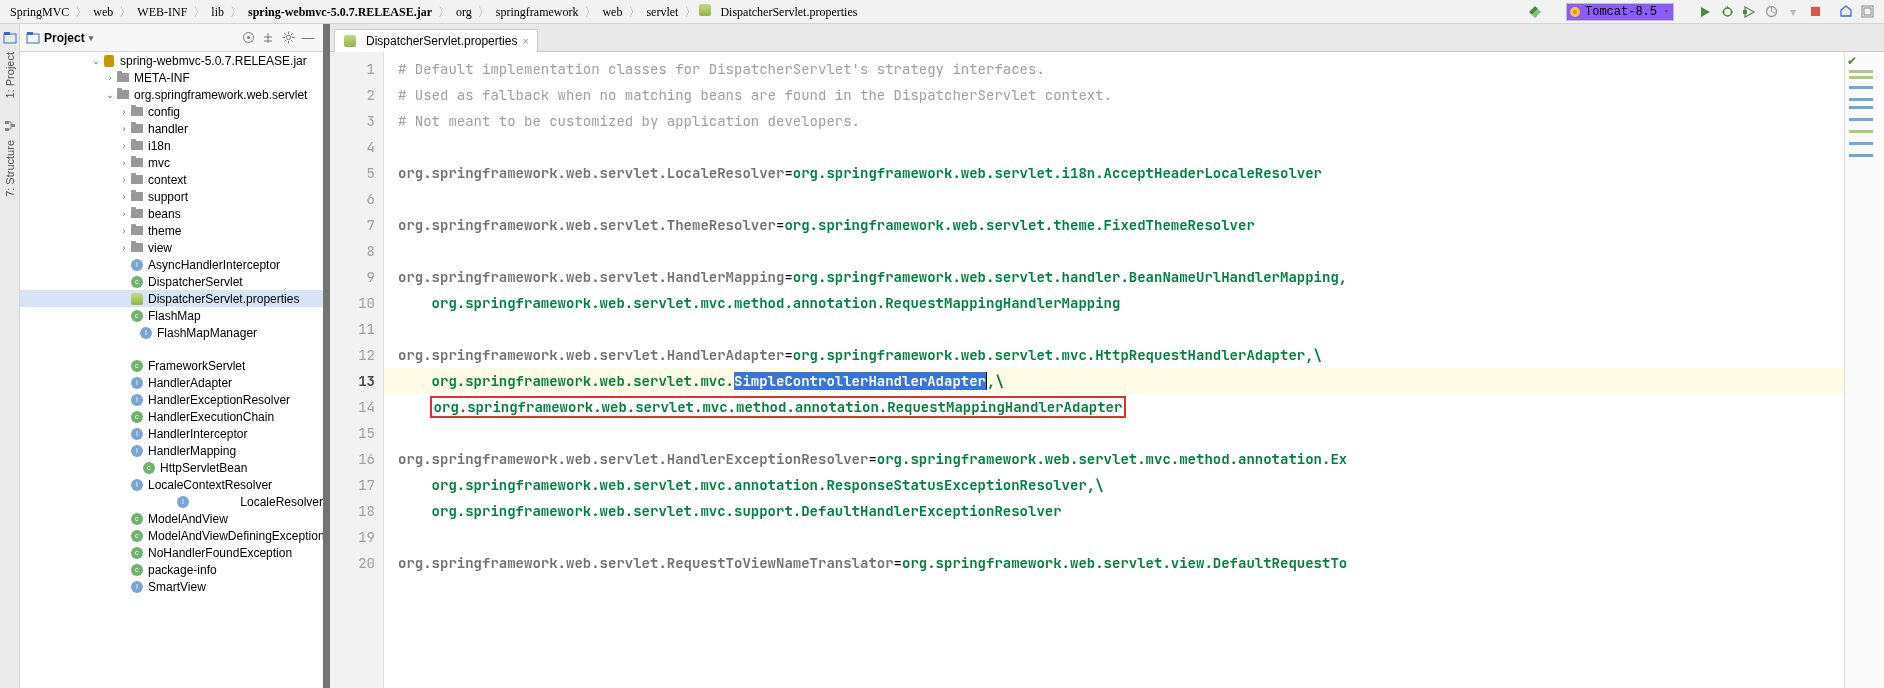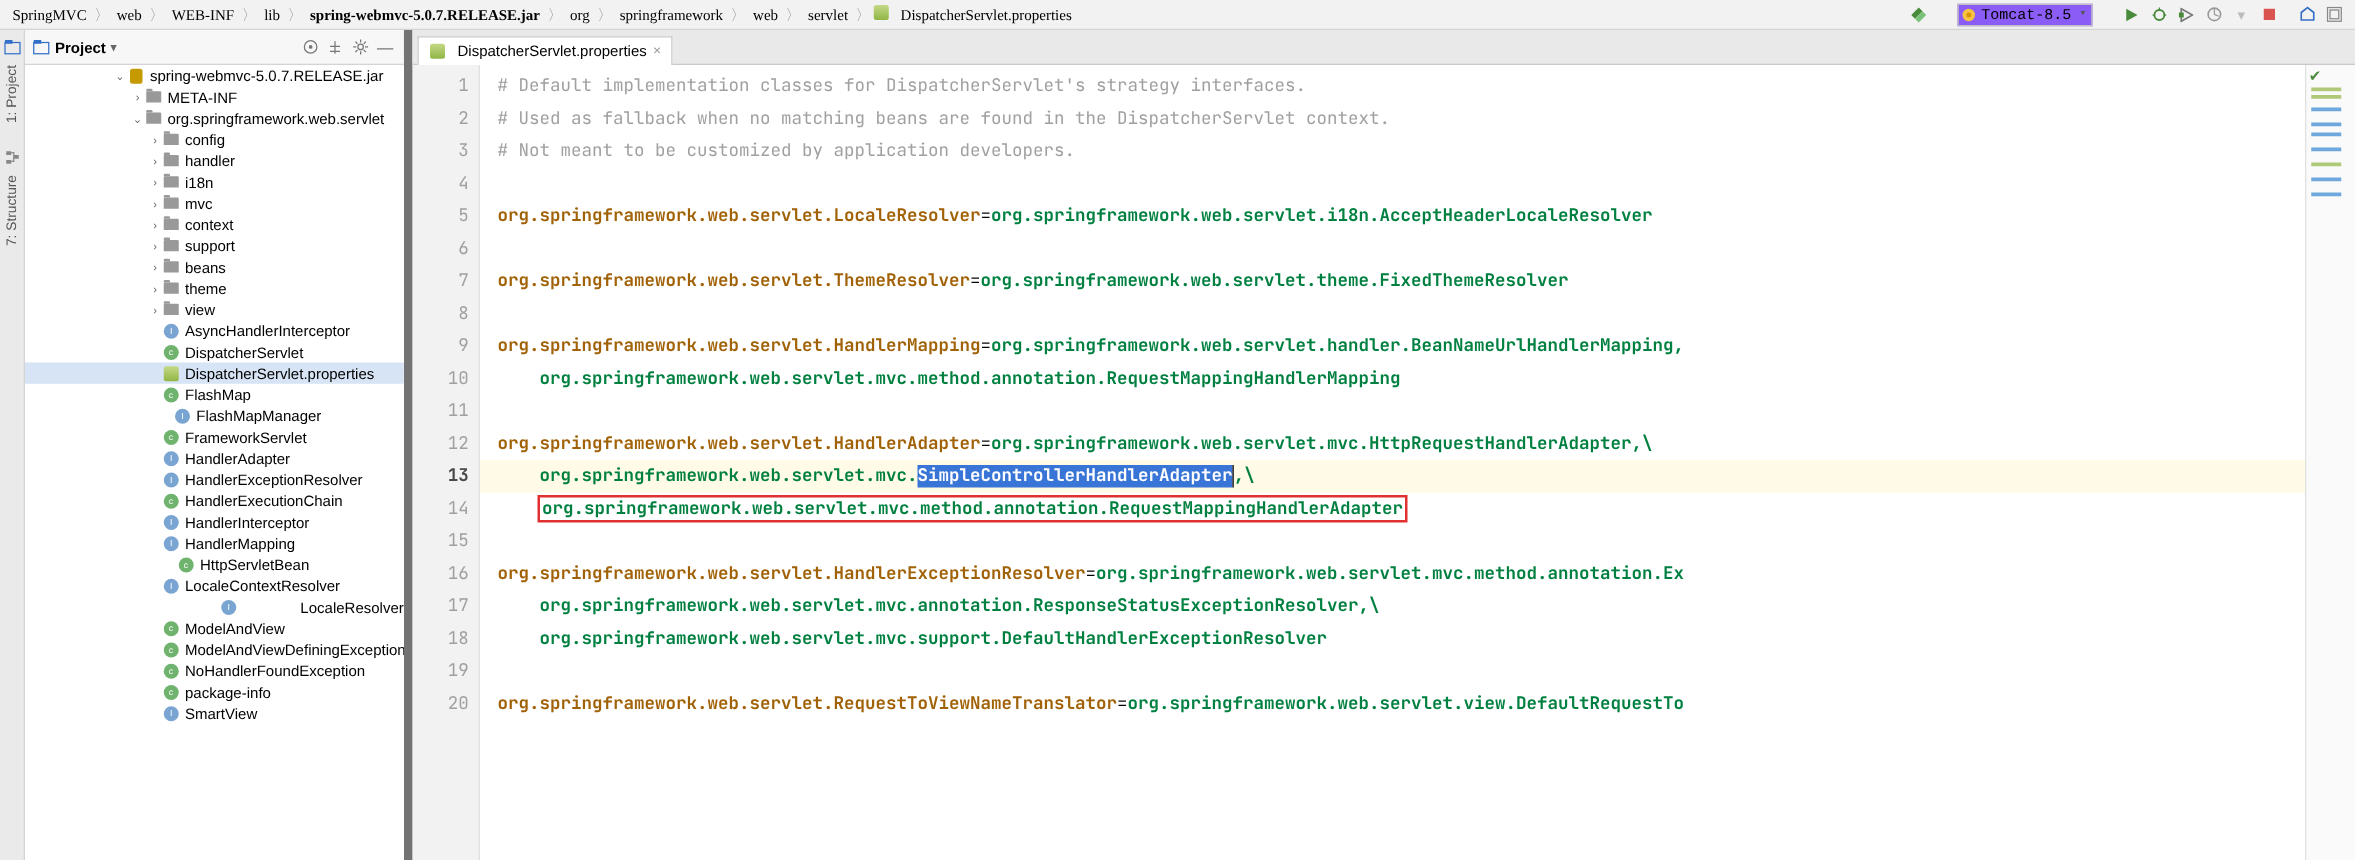--- a/index.html
+++ b/index.html
@@ -43,21 +43,21 @@
 .tabs { height: 28px; background: #e9e9e9; border-bottom: 1px solid #c9c9c9; display: flex; align-items: flex-end; padding-left: 4px; }
 .tab { background: #fff; border: 1px solid #c9c9c9; border-bottom: none; padding: 4px 8px; display: flex; align-items: center; gap: 5px; font-size: 12px; cursor: pointer; position: relative; top: 1px; }
 .tab .x { color: #999; font-size: 11px; cursor: pointer; }
 .code-area { flex:1; display:flex; overflow:hidden;}
 .gutter { width: 54px; background: #f2f2f2; text-align: right; padding: 4px 8px 4px 0; color: #a0a0a0; font-family: "JetBrains Mono","Consolas",monospace; font-size: 14px; line-height: 26px; user-select:none; border-right:1px solid #e0e0e0;}
 .gutter .cur { color:#4a4a4a; font-weight:bold;}
 .lines { flex:1; padding: 4px 0 4px 14px; font-family:"JetBrains Mono","Consolas",monospace; font-size:14px; line-height:26px; white-space:pre; overflow:auto;}
 .lines .ln { height:26px; }
 .lines .cur-ln { background:#fffbe6; margin-left:-14px; padding-left:14px;}
 .cmt { color:#a0a0a0; }
-.key { color:#a16207; font-weight:bold;}
+.key { color:#737373; font-weight:bold;}
 .val { color:#008040; font-weight:bold;}
 .sel-text { background:#3875d6; color:#fff;}
 .caret {border-right:1px solid #000;}
 .boxed { border:2px solid #e03030; padding:0 2px; margin-left:-2px;}
 
 .minimap { width:40px; background:#fafafa; border-left:1px solid #e0e0e0; position:relative;}
 .minimap .ok { position:absolute; top:2px; left:2px; color:#4a8a3b; font-size:12px;}
 .minimap .bar { position:absolute; left:4px; width:24px; height:3px;}
 
 </style>
@@ -313,21 +313,21 @@
           <span class="tw"></span>
           <span class="ic">
             <span class="cls i">
               <svg width="7" height="7">
                 <text x="2" y="6" font-size="7" fill="#fff">I</text>
               </svg>
             </span>
           </span>
           <span>FlashMapManager</span>
         </div>
-        <div class="node" style="padding-left: 98px;">
+        <div class="node" style="padding-left: 98px; margin-top: 16px;">
           <span class="tw"></span>
           <span class="ic">
             <span class="cls">
               <svg width="7" height="7">
                 <text x="1" y="6" font-size="7" fill="#fff">c</text>
               </svg>
             </span>
           </span>
           <span>FrameworkServlet</span>
         </div>

